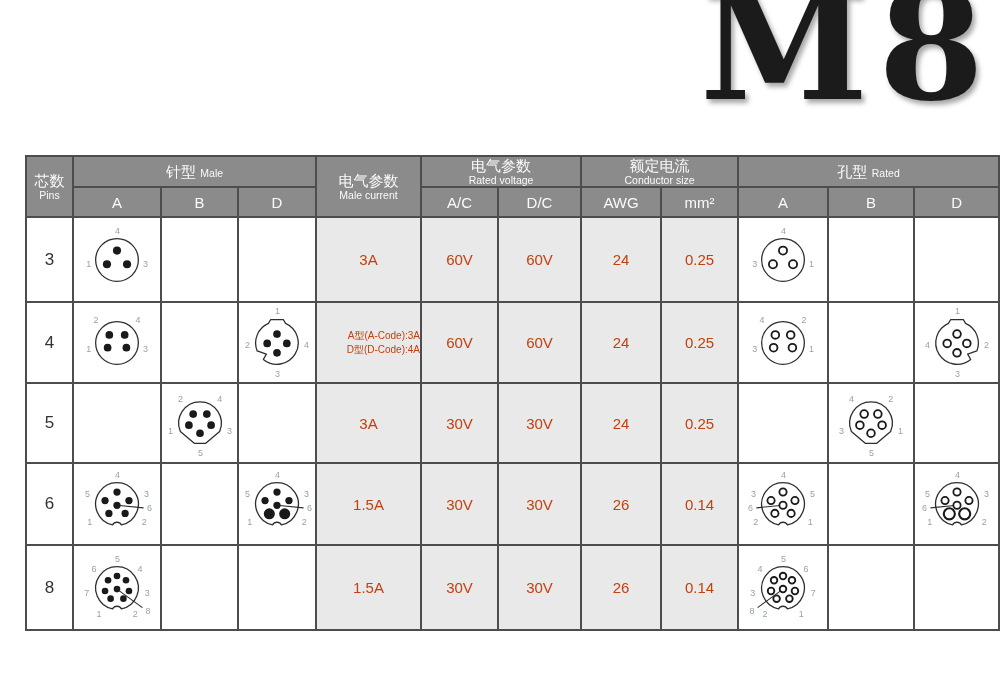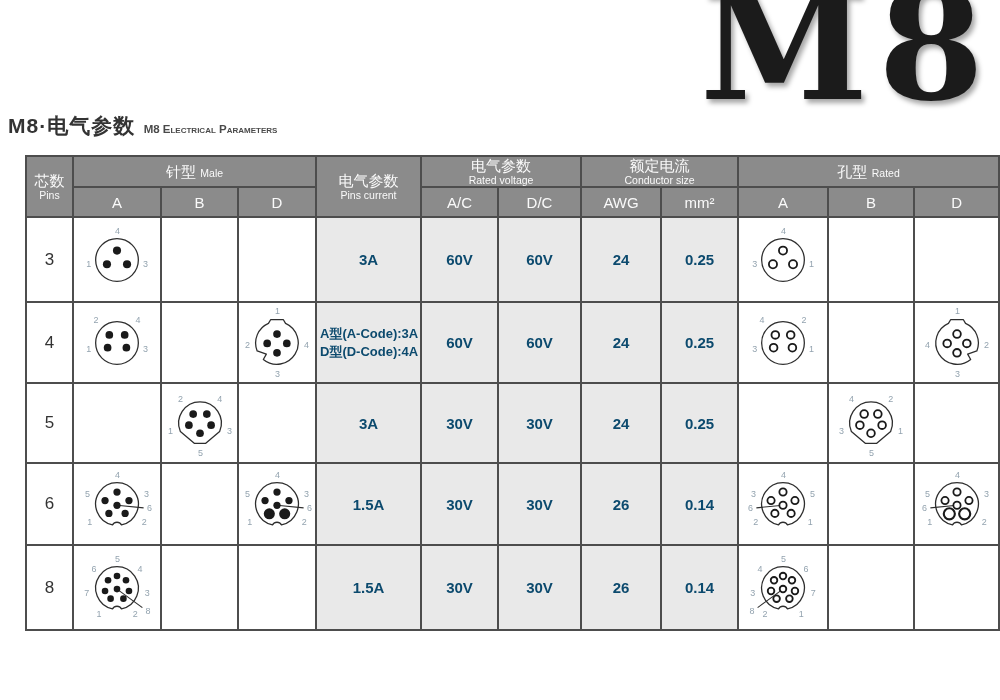--- a/index.html
+++ b/index.html
@@ -19,37 +19,33 @@
   .spec thead tr.h2{height:30px;}
   .hz{font-size:15px;line-height:1.15;}
   .he{font-size:10.5px;line-height:1.15;}
   .sub{font-size:15px;}
   tbody tr:nth-child(1){height:85px;}
   tbody tr:nth-child(2){height:81px;}
   tbody tr:nth-child(3){height:80px;}
   tbody tr:nth-child(4){height:82px;}
   tbody tr:nth-child(5){height:85px;}
   td.pins{font-size:17px;color:#333;background:#fff;}
-  td.val{font-size:15px;color:#0c4a6e;background:#e9e9e9;font-weight:bold;}
-  td.val.multi{font-size:13px;text-align:left;padding-left:3px;line-height:1.35;}
+  td.val{font-size:15px;color:#c2410c;background:#e9e9e9;}
+  td.val.multi{font-size:10px;text-align:right;padding-left:17px;line-height:1.35;}
   td.diag{background:#fff;}
   svg.conn{display:block;margin:0 auto;width:76px;height:76px;}
   .pin-label{font-family:"Liberation Sans",sans-serif;font-size:0.42px;fill:#93a3af;
         text-anchor:middle;dominant-baseline:middle;}
 </style>
 </head>
 <body>
 
 <div class="page">
   <div class="logo">M8</div>
 
-  <div class="title">
-    <span class="title-zh">M8·电气参数</span>
-    <span class="title-en">M8 Electrical Parameters</span>
-  </div>
 
   <table class="spec">
     <colgroup>
       <col style="width:47px">
         <col style="width:88px">
         <col style="width:77px">
         <col style="width:78px">
       <col style="width:105px">
         <col style="width:77px">
         <col style="width:83px">
@@ -64,21 +60,21 @@
         <th rowspan="2">
           <div class="hz">芯数</div>
           <div class="he">Pins</div>
         </th>
         <th colspan="3">
           <span class="hz">针型</span>
           <span class="he">Male</span>
         </th>
         <th rowspan="2">
           <div class="hz">电气参数</div>
-          <div class="he">Pins current</div>
+          <div class="he">Male current</div>
         </th>
         <th colspan="2">
           <div class="hz">电气参数</div>
           <div class="he">Rated voltage</div>
         </th>
         <th colspan="2">
           <div class="hz">额定电流</div>
           <div class="he">Conductor size</div>
         </th>
         <th colspan="3">

